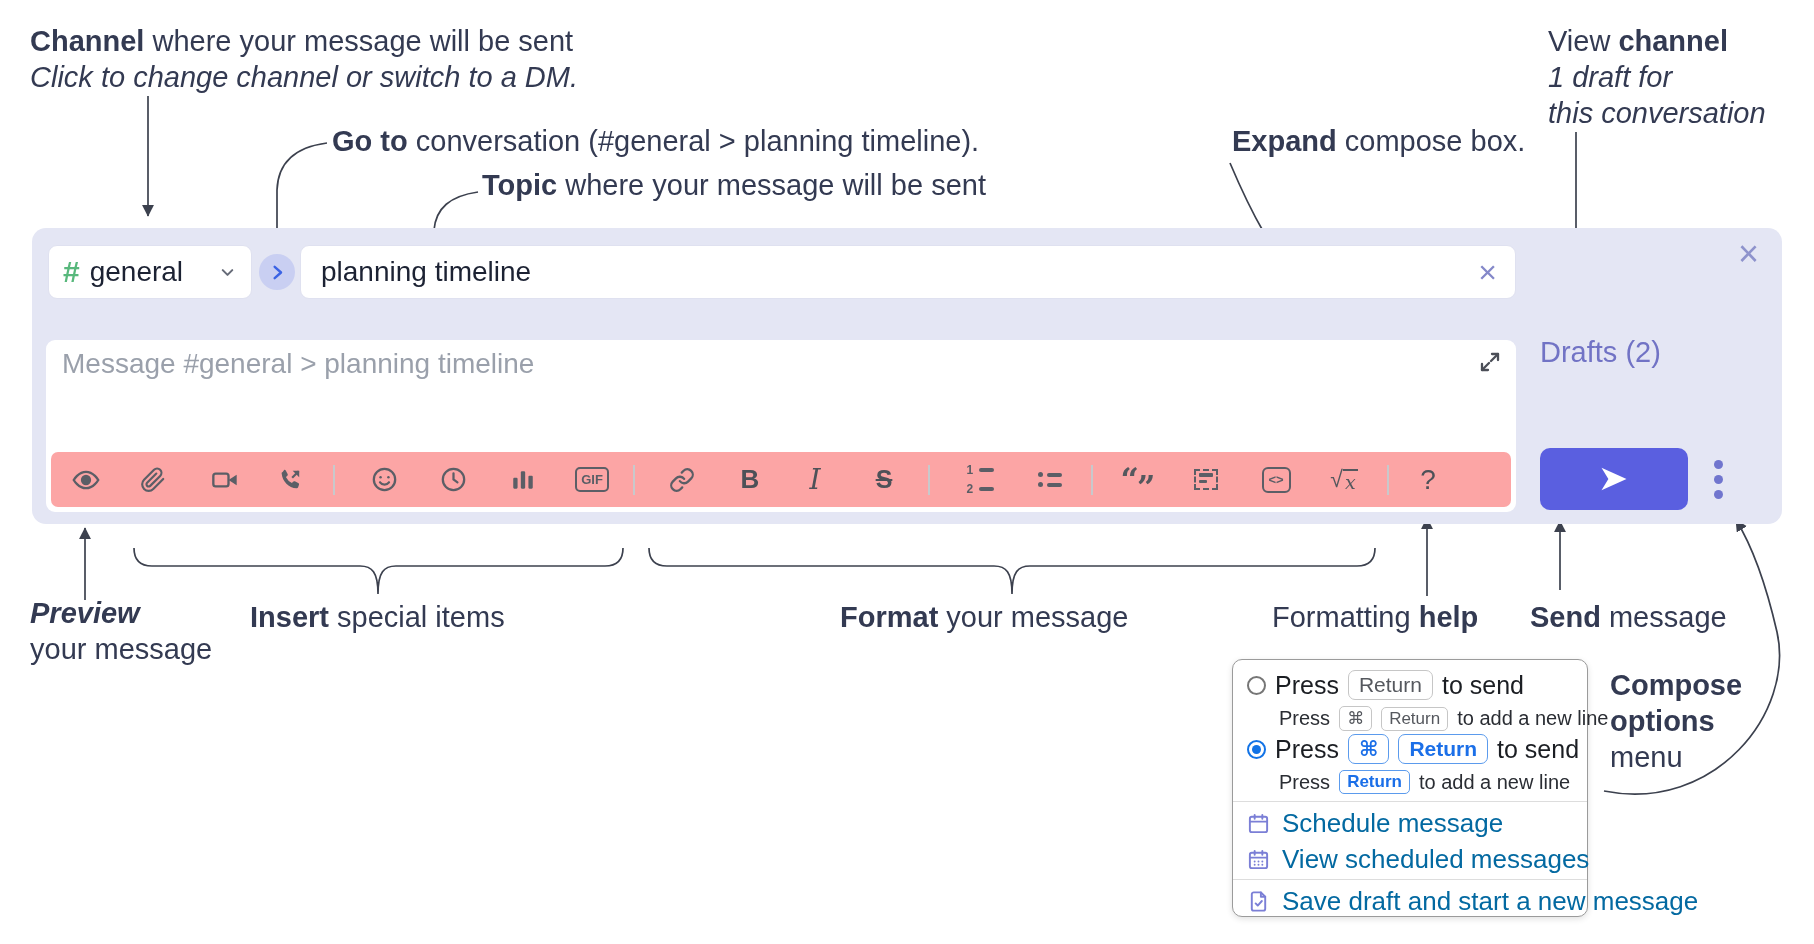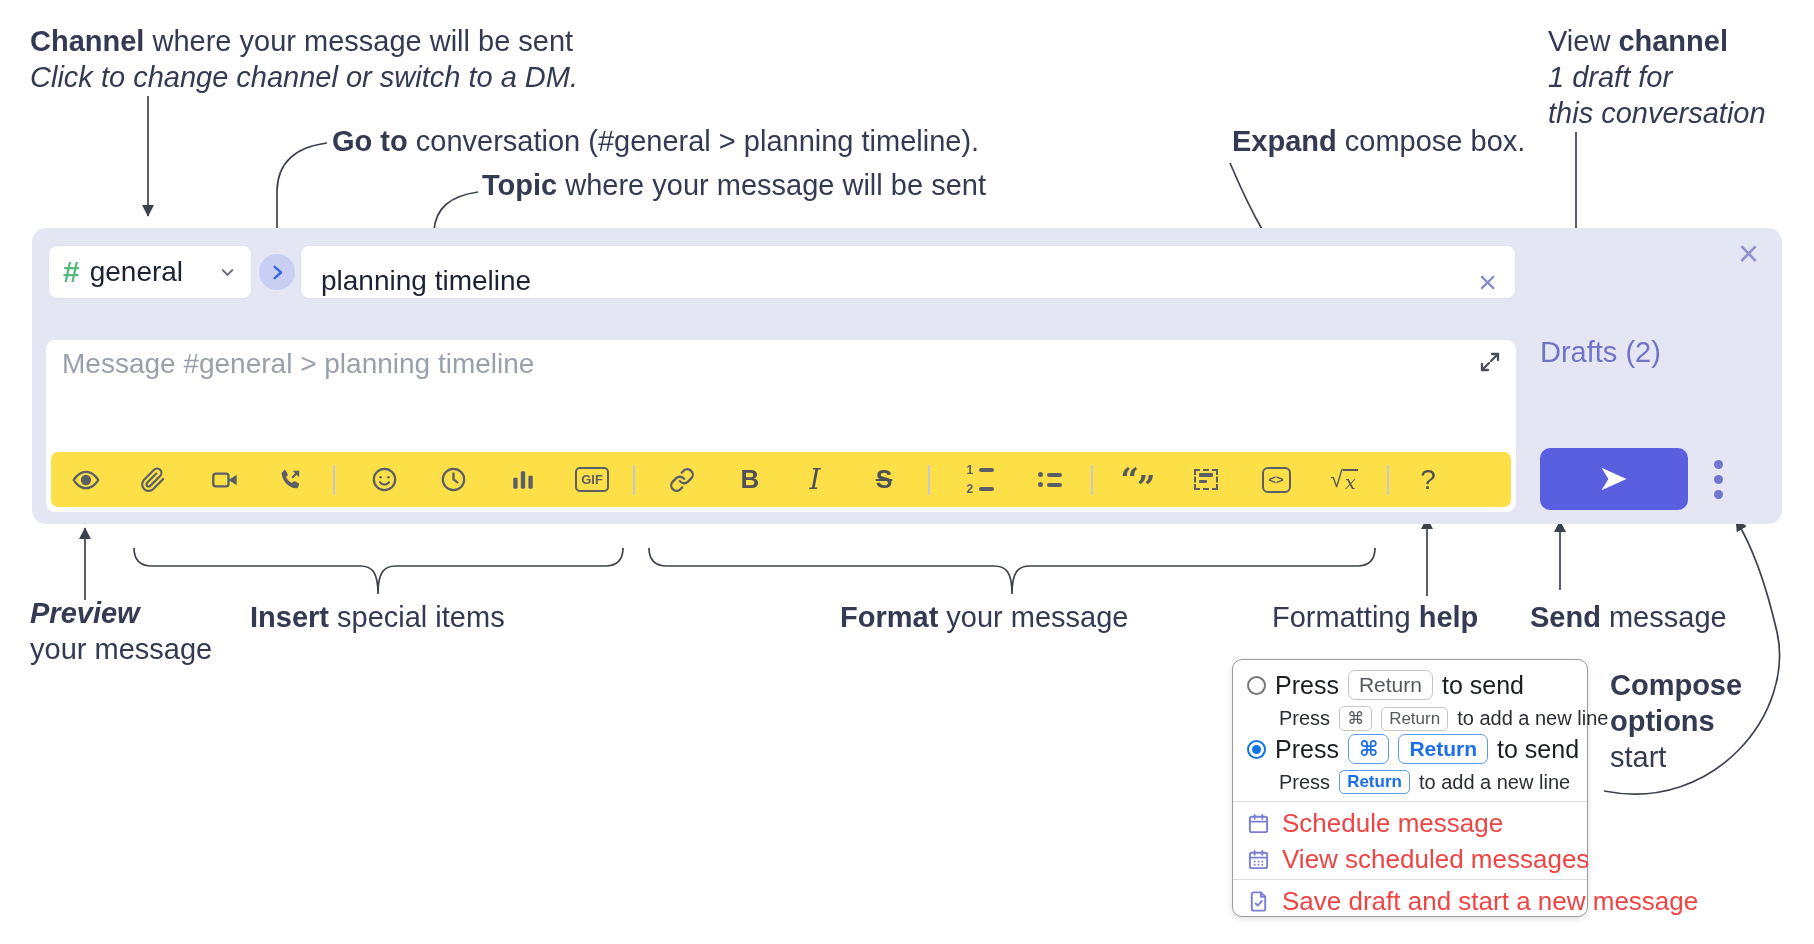--- a/index.html
+++ b/index.html
@@ -10,30 +10,30 @@
   .b{font-weight:700;}
   .it{font-style:italic;}
   svg{display:block;}
   
   .compose{left:32px;top:228px;width:1750px;height:296px;background:#e4e6f4;border-radius:14px;}
   .whitebox{background:#fff;border:1px solid #dfe1f0;border-radius:9px;box-sizing:border-box;}
   .chan-select{left:16px;top:17px;width:204px;height:54px;display:flex;align-items:center;padding:0 14px;gap:10px;cursor:pointer;}
   .hash{color:#58b87c;font-weight:700;font-size:30px;}
   .chan-name{font-size:28px;color:#1c2233;flex:1;}
   .go-btn{left:227px;top:26px;width:36px;height:36px;border-radius:50%;background:#c9cff2;display:flex;align-items:center;justify-content:center;cursor:pointer;}
-  .topic-box{left:268px;top:17px;width:1216px;height:54px;display:flex;align-items:flex-end;padding:0 18px;}
+  .topic-box{left:268px;top:17px;width:1216px;height:54px;display:flex;align-items:center;padding:0 18px;}
   .topic-input{border:none;outline:none;background:transparent;font-size:28px;color:#1c2233;flex:1;font-family:inherit;}
   .xglyph{font-size:32px;color:#8488c9;line-height:1;cursor:pointer;}
   .close-x{left:1706px;top:8px;font-size:36px;color:#8e93cc;cursor:pointer;line-height:1;}
   .drafts{left:1508px;top:108px;font-size:29px;color:#7173c5;cursor:pointer;}
   .msgbox{left:14px;top:112px;width:1470px;height:172px;background:#fff;border-radius:9px;}
   .msg-input{position:absolute;left:14px;top:6px;width:1400px;height:100px;border:none;outline:none;resize:none;background:transparent;font-family:inherit;font-size:28px;color:#333;}
   .msg-input::placeholder{color:#9aa0ab;opacity:1;}
   .expand-btn{right:14px;top:10px;cursor:pointer;}
-  .toolstrip{left:5px;top:112px;width:1460px;height:55px;background:#fde047;border-radius:7px;}
+  .toolstrip{left:5px;top:112px;width:1460px;height:55px;background:#fca5a5;border-radius:7px;}
   .tool{position:absolute;top:0;width:38px;height:55px;display:flex;align-items:center;justify-content:center;cursor:pointer;color:#4e5158;}
   .tdiv{position:absolute;top:13px;width:2px;height:30px;background:#c8c9cc;}
   .tB{font-size:26px;font-weight:700;}
   .tI{font-size:28px;font-family:"DejaVu Serif","Liberation Serif",serif;font-style:italic;}
   .tS{font-size:25px;font-weight:700;text-decoration:line-through;}
   .tGIF{border:2px solid #5b5e66;border-radius:5px;font-size:13px;font-weight:700;padding:3px 4px;color:#5b5e66;}
   .tQ{font-family:"DejaVu Serif",serif;font-weight:700;font-size:32px;color:#55585e;letter-spacing:-2px;}
   .tQ .lo{position:relative;top:7px;}
   .tCode{border:2px solid #5b5e66;border-radius:6px;width:25px;height:22px;display:flex;align-items:center;justify-content:center;font-size:13px;font-weight:700;color:#5b5e66;}
   .tMath{font-size:23px;color:#55585e;display:flex;align-items:flex-end;}
@@ -55,21 +55,21 @@
   .prow{position:absolute;left:14px;display:flex;align-items:center;gap:9px;white-space:nowrap;}
   .pmain{font-size:25px;color:#1b1e23;}
   .psub{font-size:20px;color:#2a2d33;left:46px;}
   .radio{width:19px;height:19px;border-radius:50%;border:2px solid #767676;box-sizing:border-box;cursor:pointer;flex:none;}
   .radio.sel{border-color:#1273e6;position:relative;}
   .radio.sel::after{content:"";position:absolute;left:3px;top:3px;width:9px;height:9px;border-radius:50%;background:#1273e6;}
   .kbd{border:1px solid #c6c6c6;border-radius:7px;padding:2px 10px;font-size:21px;color:#55585e;background:#fff;}
   .kbd.small{font-size:17px;padding:1px 7px;border-radius:5px;}
   .kbd.blue{border-color:#5b9bed;color:#1b6fe8;font-weight:600;}
   .pdiv{position:absolute;left:0;width:100%;height:1px;background:#ddd;}
-  .mitem{position:absolute;left:14px;display:flex;align-items:center;gap:12px;font-size:26px;color:#ef4444;white-space:nowrap;cursor:pointer;}
+  .mitem{position:absolute;left:14px;display:flex;align-items:center;gap:12px;font-size:26px;color:#0369a1;white-space:nowrap;cursor:pointer;}
 </style>
 </head>
 <body>
 
 <div id="canvas">
 
   <svg class="abs" width="1814" height="944" style="left:0;top:0;pointer-events:none;">
     <defs>
       <marker id="ah" markerWidth="10" markerHeight="10" refX="6.5" refY="3.5" orient="auto">
         <path d="M0,0 L7,3.5 L0,7 Z" fill="#3c414e"></path>
@@ -264,21 +264,21 @@
   </div>
 
   <div class="abs ann" style="left:30px;top:596px;font-style:italic;"><span class="b">Preview</span></div>
   <div class="abs ann" style="left:30px;top:632px;"><span>your message</span></div>
   <div class="abs ann" style="left:250px;top:600px;"><span class="b">Insert</span><span> special items</span></div>
   <div class="abs ann" style="left:840px;top:600px;"><span class="b">Format</span><span> your message</span></div>
   <div class="abs ann" style="left:1272px;top:600px;"><span>Formatting </span><span class="b">help</span></div>
   <div class="abs ann" style="left:1530px;top:600px;"><span class="b">Send</span><span> message</span></div>
   <div class="abs ann b" style="left:1610px;top:668px;"><span>Compose</span></div>
   <div class="abs ann b" style="left:1610px;top:704px;"><span>options</span></div>
-  <div class="abs ann" style="left:1610px;top:740px;"><span>start</span></div>
+  <div class="abs ann" style="left:1610px;top:740px;"><span>menu</span></div>
 
   <div class="abs popup">
     <div class="prow pmain" style="top:10px;">
       <span class="radio"></span>
       <span>Press</span>
       <span class="kbd">Return</span>
       <span>to send</span>
     </div>
     <div class="prow psub" style="top:46px;">
       <span>Press</span>

